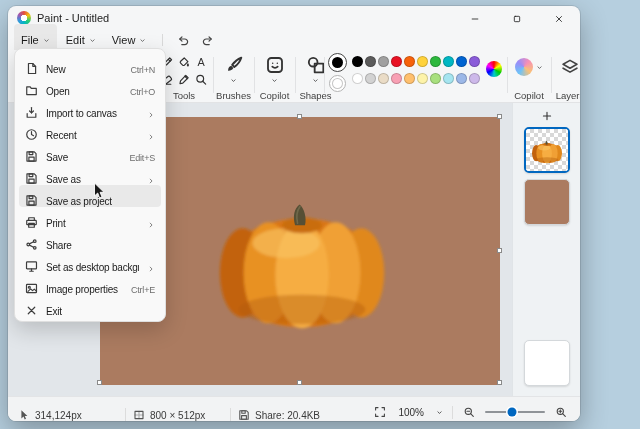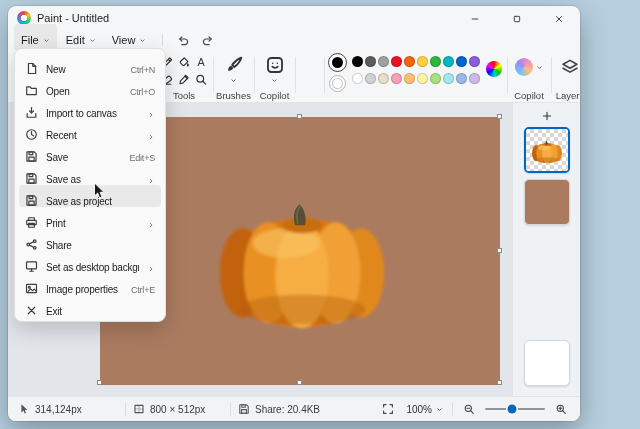--- a/index.html
+++ b/index.html
@@ -56,27 +56,27 @@
   .handle{position:absolute;width:5px;height:5px;background:#fff;border:1px solid #8a8a8a}
   
   .layers-panel{position:absolute;top:97px;right:0;width:68px;bottom:25px;background:#eff2f4;border-left:1px solid #e0e4e7}
   .add-layer{position:absolute;left:50%;transform:translateX(-50%);top:4px;width:24px;height:17px;border:none;background:transparent;border-radius:4px;display:flex;align-items:center;justify-content:center;color:#333}
   .layer-thumb{position:absolute;left:50%;transform:translateX(-50%);width:46px;height:46px;border-radius:5px;background:#fff;border:1px solid #d4d8db;overflow:hidden;box-shadow:0 1px 2px rgba(0,0,0,.12)}
   .layer-thumb.selected{border-width:2px}
   .checker{position:absolute;inset:0;background:conic-gradient(#d8d8d8 25%,#ffffff 0 50%,#d8d8d8 0 75%,#ffffff 0) 0 0/8px 8px}
   .checker svg{position:absolute;inset:0;width:100%;height:100%}
   .bg-thumb{bottom:10px}
   
-  .statusbar{position:absolute;left:0;right:0;bottom:0;height:25px;background:#f2f3f4;border-top:1px solid #e3e4e6;display:flex;align-items:center;padding:0 10px;font-size:10px;color:#3a3a3a;gap:7px}
+  .statusbar{position:absolute;left:0;right:0;bottom:0;height:25px;background:#f2f3f4;border-top:1px solid #e3e4e6;display:flex;align-items:flex-end;padding:0 10px;font-size:10px;color:#3a3a3a;gap:7px}
   .sb-item{display:flex;align-items:center;gap:5px;white-space:nowrap}
   .sbi .ic{color:#555}
   .sb-sep{width:1px;height:13px;background:#dcdcdc}
   .sb-right{margin-left:auto;display:flex;align-items:center;gap:7px}
   .sb-btn{border:none;background:transparent;width:18px;height:18px;display:flex;align-items:center;justify-content:center;color:#444;border-radius:3px;padding:0}
-  .sb-zoom{border:none;background:transparent;display:flex;align-items:center;gap:4px;font-size:10px;color:#2e2e2e;padding:0 2px}
+  .sb-zoom{border:none;background:transparent;display:flex;align-items:center;gap:12px;font-size:10px;color:#2e2e2e;padding:0 2px}
   .slider{width:60px;height:2px;background:#8f9398;border-radius:1px;position:relative}
   .thumb{position:absolute;left:45%;top:50%;transform:translate(-50%,-50%);width:9px;height:9px;border-radius:50%;box-shadow:0 0 0 1.5px #fff}
   
   .file-menu{position:absolute;left:6px;top:42px;width:152px;background:#f9f9f9;border:1px solid #dfdfdf;border-radius:8px;
     box-shadow:0 8px 22px rgba(0,0,0,.18);padding:4px;z-index:40}
   .fm-item{height:22px;display:flex;align-items:flex-end;gap:8px;padding:0 6px 0 6px;border-radius:4px;font-size:10px;color:#1b1b1b;letter-spacing:-.2px}
   .fm-item.hl{background:#e9e9e9}
   .fm-item .ic{width:13px;height:13px;color:#3d3d3d;flex:none}
   .fm-label{flex:1;white-space:nowrap;overflow:hidden}
   .fm-right{display:flex;align-items:center;color:#6b6b6b}
@@ -249,20 +249,36 @@
           <span class="ih ih7">
               <svg class="ic" viewBox="0 0 12 12">
                 <path d="M3.2 4.8L6 7.6l2.8-2.8"></path>
               </svg>
             </span>
         </button>
         <div class="rlabel">Copilot</div>
       </div>
       <span class="rsep" style="left:287px"></span>
 
+      <div class="rgroup" style="left:289px;width:37px">
+        <button class="big-btn">
+          <span class="ih ih20">
+              <svg class="ic" viewBox="0 0 12 12">
+                <circle cx="4.3" cy="4.3" r="2.6"></circle>
+                <rect x="5.2" y="5.2" width="5.2" height="5.2"></rect>
+              </svg>
+            </span>
+          <span class="ih ih7">
+              <svg class="ic" viewBox="0 0 12 12">
+                <path d="M3.2 4.8L6 7.6l2.8-2.8"></path>
+              </svg>
+            </span>
+        </button>
+        <div class="rlabel">Shapes</div>
+      </div>
       <span class="rsep" style="left:316px"></span>
 
       <div class="rgroup" style="left:318px;width:178px">
         <div class="c12">
           <button class="c-ring">
               <span class="c-dot" style="background: rgb(0, 0, 0);"></span>
             </button>
           <button class="c-ring c2">
               <span class="c-dot" style="background: rgb(255, 255, 255);"></span>
             </button>

